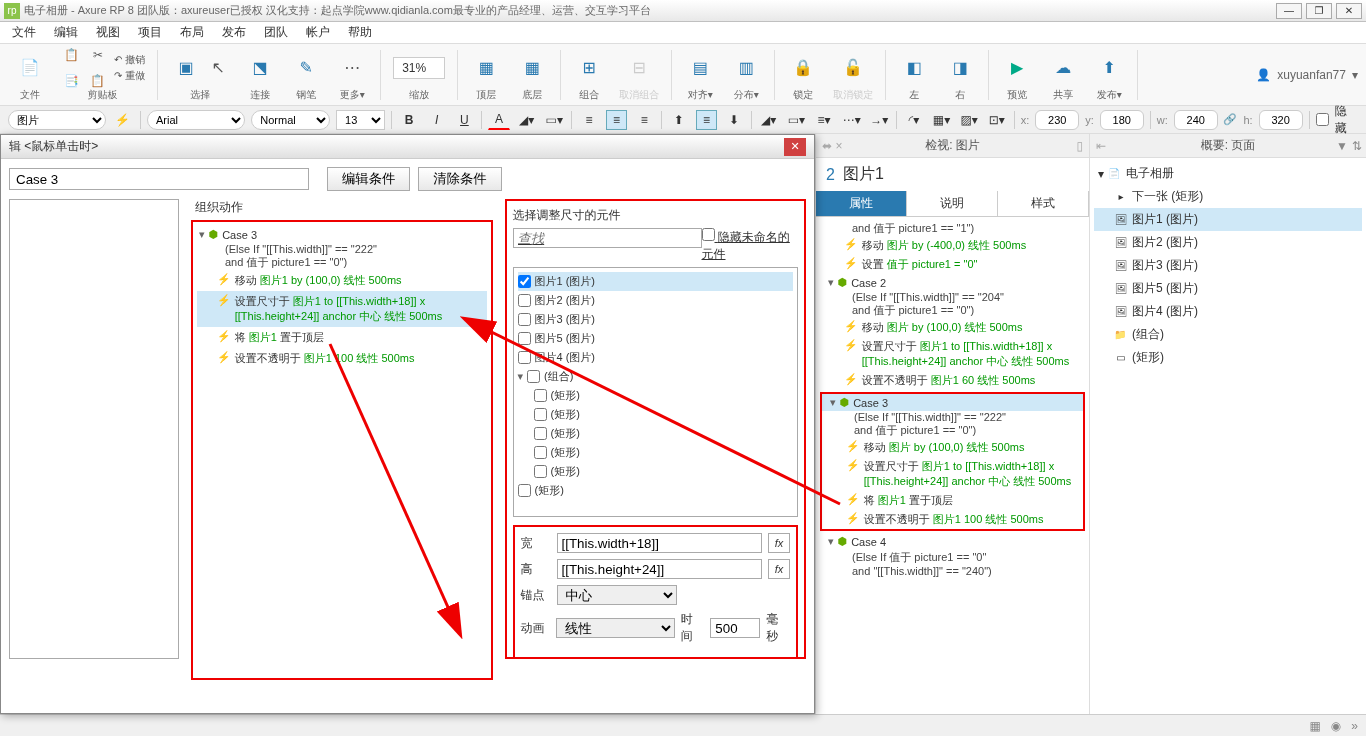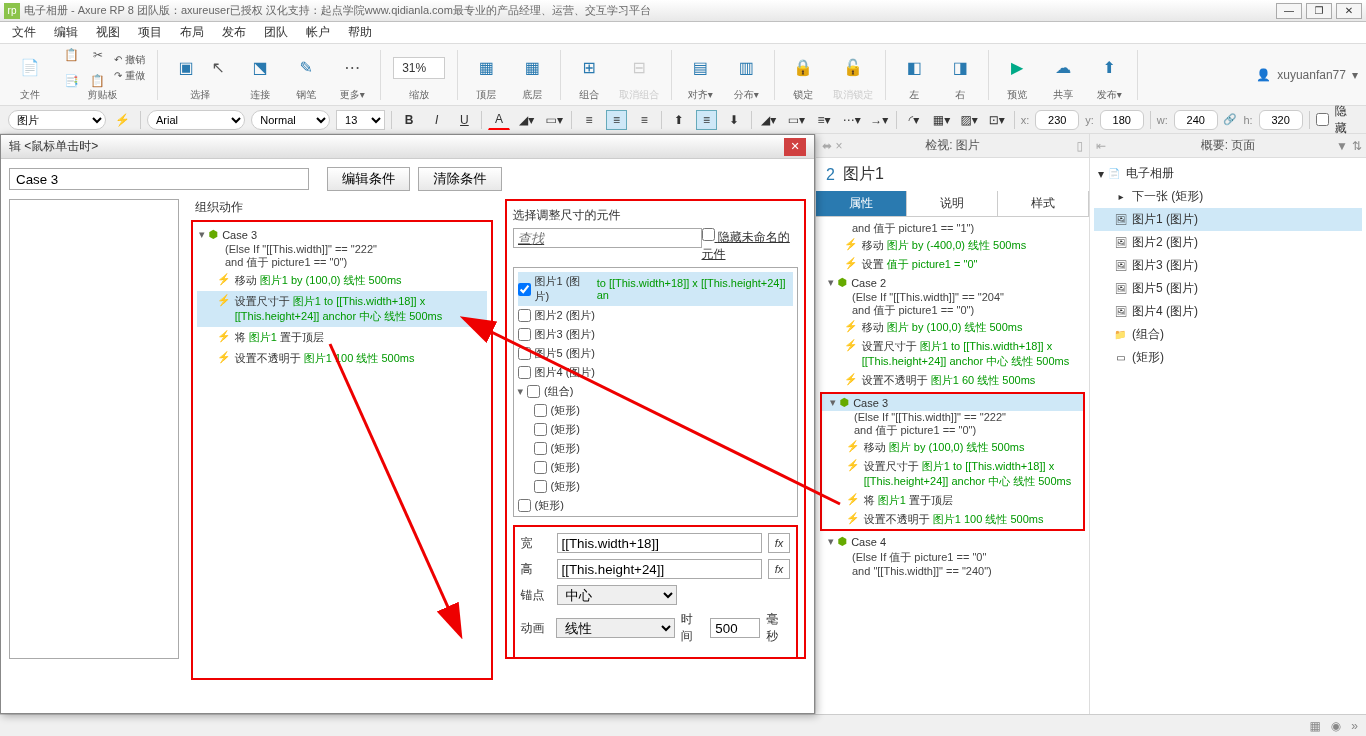--- a/index.html
+++ b/index.html
@@ -387,21 +387,20 @@
         <div class="dcol-content red-box">
           <div class="sub-title">选择调整尺寸的元件</div>
           <div class="search-row">
             <input type="text" placeholder="查找" style="">
             <label><input type="checkbox" style=""> <span>隐藏未命名的元件</span></label>
           </div>
           <div class="elem-list" id="elem-list">
               <div class="el-item sel">
                 <input type="checkbox" checked="" style=""> 
                 <span>图片1 (图片)</span>
-                <span class="green"> to [[This.width+18]] x [[This.height+24]] an</span>
               </div>
               <div class="el-item">
                 <input type="checkbox" style=""> 
                 <span>图片2 (图片)</span>
               </div>
               <div class="el-item">
                 <input type="checkbox" style=""> 
                 <span>图片3 (图片)</span>
               </div>
               <div class="el-item">

